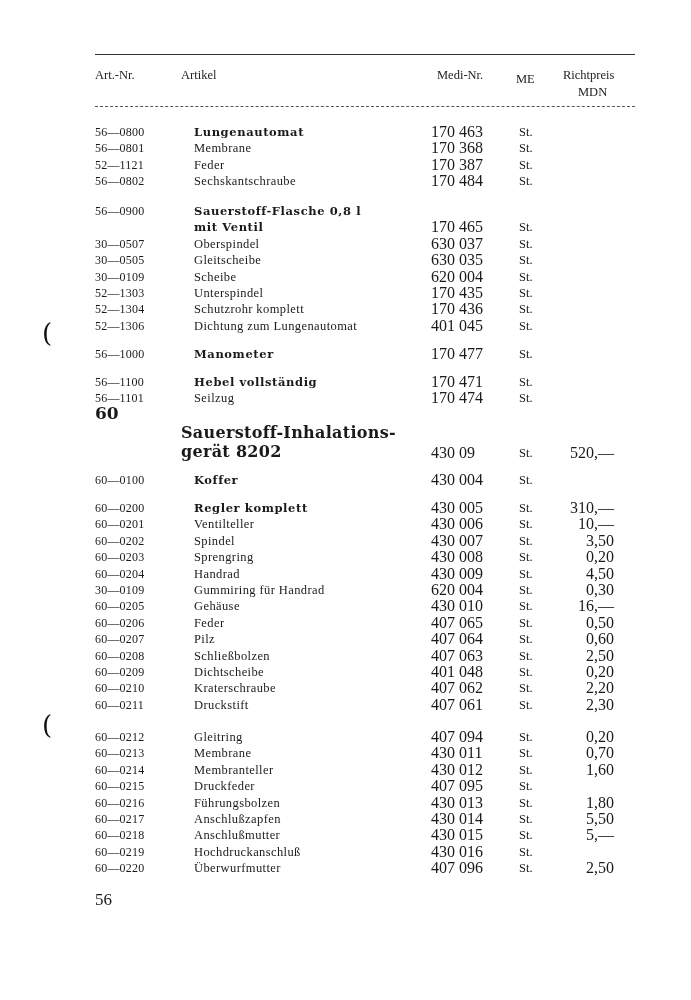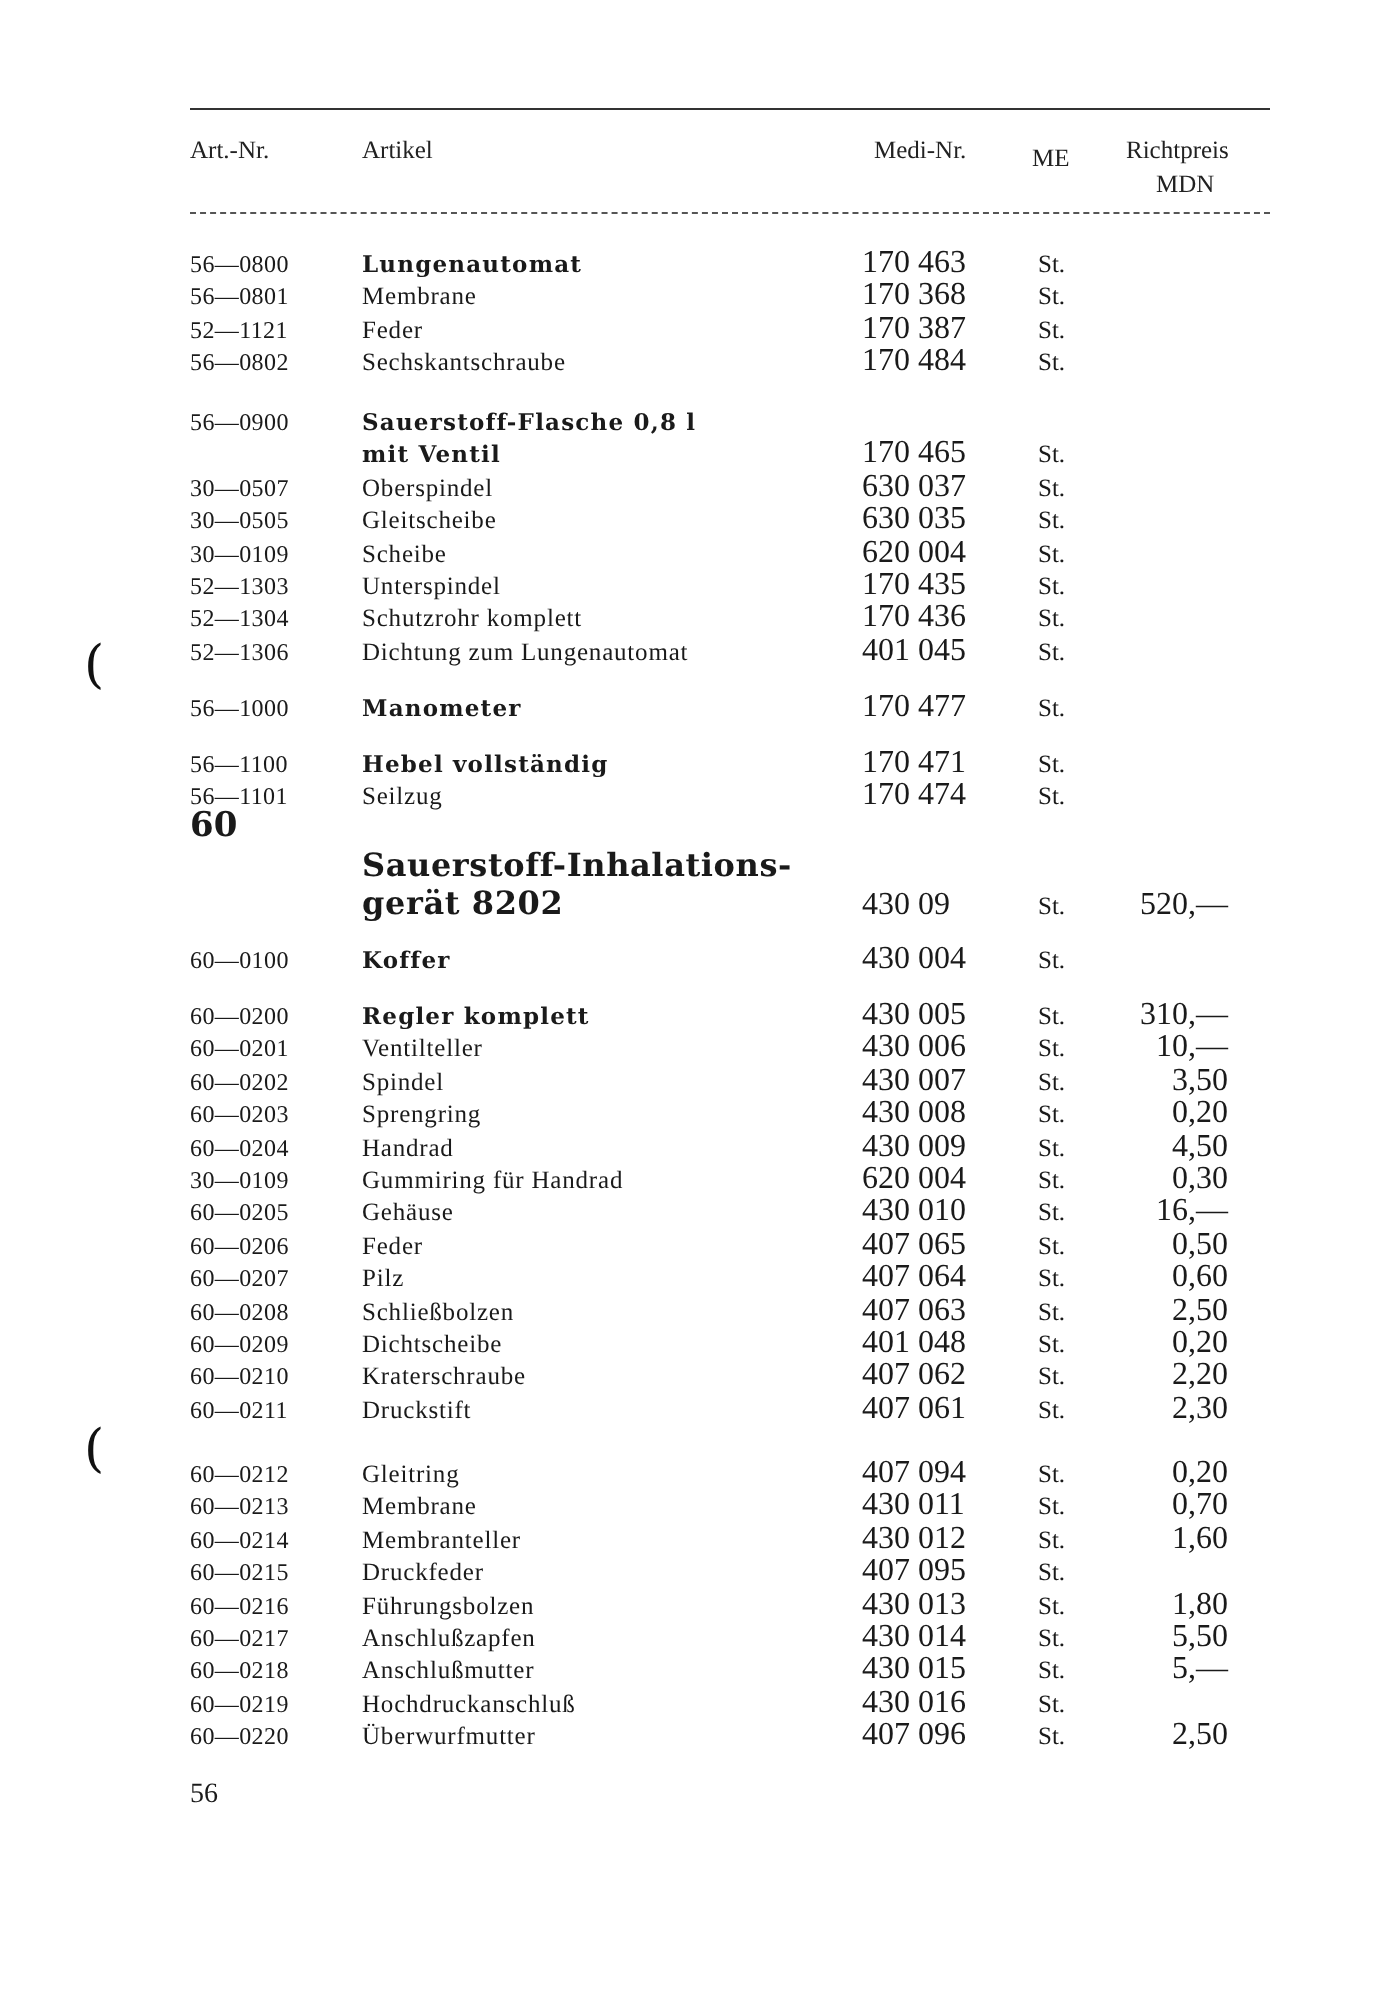--- a/index.html
+++ b/index.html
@@ -6,28 +6,28 @@
   body { width: 691px; height: 1000px; position: relative; overflow: hidden;
          font-family: "DejaVu Serif", "Liberation Serif", serif; color: #1a1a1a; }
   .page { position: absolute; left: 0; top: 0; width: 691px; height: 800px; }
   .rule { position: absolute; height: 0; border-top: 1px solid #333; }
   .rule.dotted { border-top: 1px dashed #555; }
   .hdr { position: absolute; font-size: 12.5px; color: #222; font-family: "Liberation Serif", serif; }
   .row { position: absolute; left: 0; width: 691px; height: 16px; font-size: 12.5px;
          font-family: "Liberation Serif", serif; line-height: 16px; }
   .row span { position: absolute; white-space: nowrap; }
   .c-art { left: 95px; font-size: 12px; letter-spacing: 0.2px; }
-  .c-name { left: 181px; letter-spacing: 0.4px; }
+  .c-name { left: 194px; letter-spacing: 0.4px; }
   .c-medi { left: 431px; font-size: 16px; }
   .c-me { left: 519px; }
   .c-price { right: 77px; text-align: right; font-size: 16px; }
   .bold { font-weight: bold; font-family: "DejaVu Serif", serif; font-size: 11.5px; letter-spacing: 0.6px; }
   .section-num { position: absolute; left: 95px; font-weight: bold; font-size: 17px; font-family: "DejaVu Serif", serif; }
   .section-title { position: absolute; left: 181px; font-weight: bold; font-size: 16px; line-height: 20px; font-family: "DejaVu Serif", serif; letter-spacing: 0.3px; }
-  .page-num { position: absolute; left: 95px; top: 890px; font-size: 14px; font-family: "Liberation Serif", serif; }
+  .page-num { position: absolute; left: 95px; top: 890px; font-size: 17px; font-family: "Liberation Serif", serif; }
   .paren { position: absolute; font-size: 26px; color: #111; font-family: "DejaVu Serif", serif; }
 </style>
 </head>
 <body>
 
 <div class="page">
   <div class="rule" style="left:95px; top:54px; width:540px;"></div>
 
   <span class="hdr" style="left:95px; top:68px;">Art.-Nr.</span>
   <span class="hdr" style="left:181px; top:68px;">Artikel</span>

